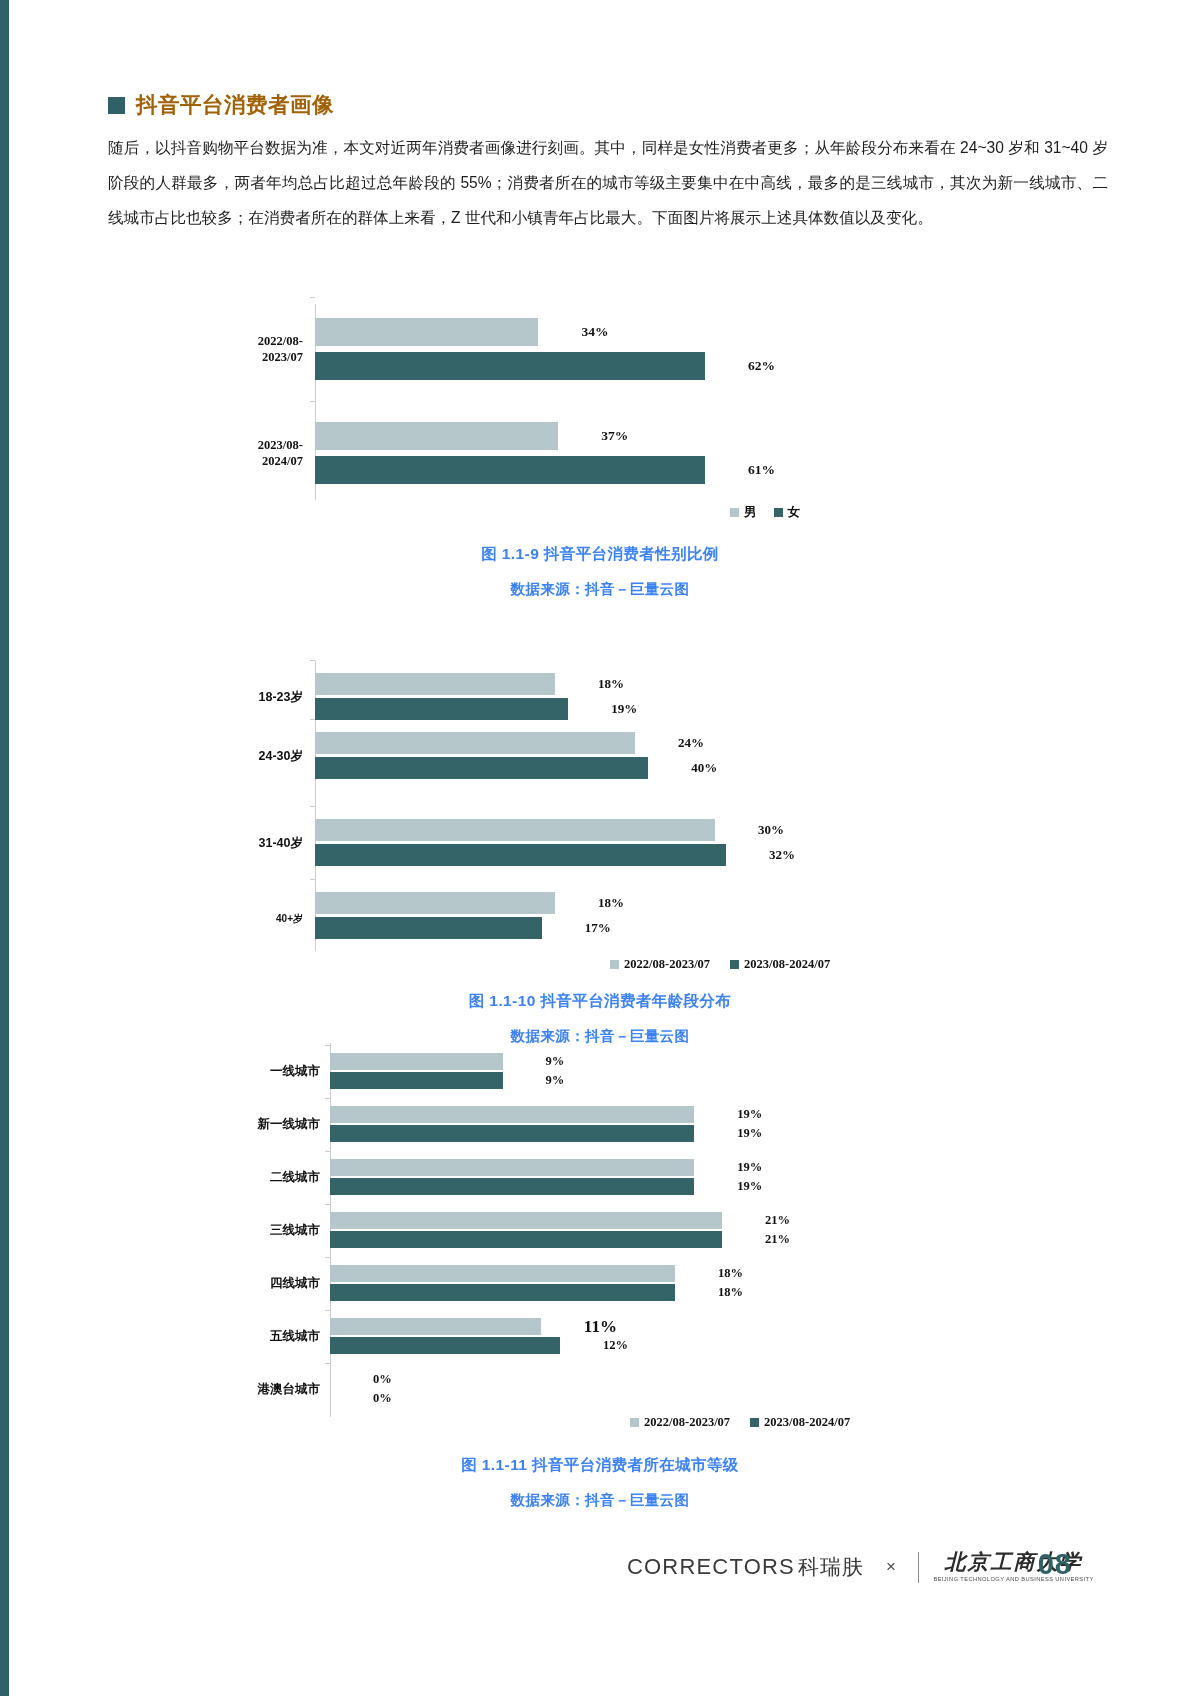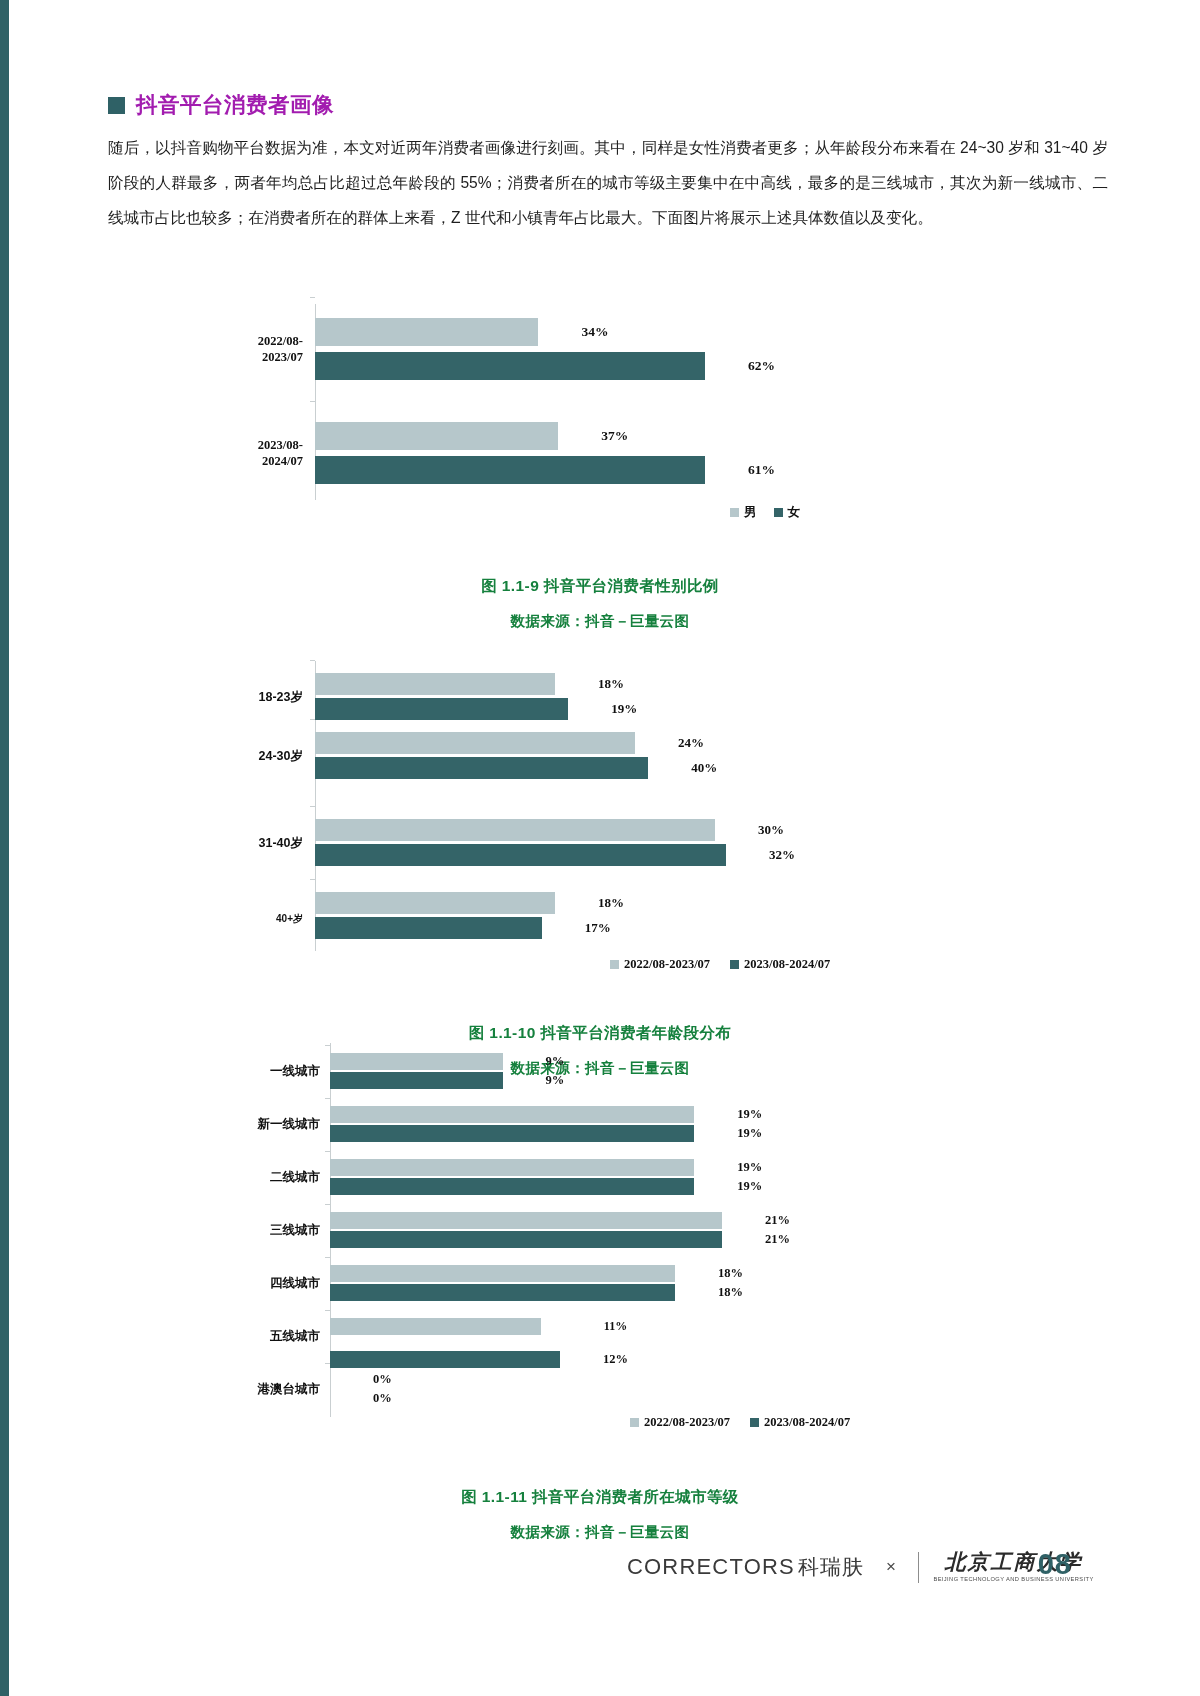--- a/index.html
+++ b/index.html
@@ -23,21 +23,21 @@
 
   
   .section-head{
     position:absolute;left:108px;top:95px;
     display:flex;align-items:center;gap:11px;
   }
   .head-square{
     width:17px;height:17px;background:#2f6166;display:block;
   }
   .head-title{
-    font-size:21.5px;font-weight:700;color:#a21caf;
+    font-size:21.5px;font-weight:700;color:#a16207;
     letter-spacing:.5px;line-height:1;text-align:center;
   }
 
   
   .para{
     position:absolute;left:108px;top:130px;width:1000px;
     font-size:15.6px;line-height:35px;color:#1e1e1e;
     text-align:justify;text-justify:inter-ideograph;
     font-weight:500;
   }
@@ -72,21 +72,21 @@
     font-family:"Liberation Serif","DejaVu Serif",serif;
     font-weight:700;font-size:12.5px;color:#111;
   }
   .legend .li{display:flex;align-items:center;gap:5px;white-space:nowrap;}
   .swatch{width:9px;height:9px;display:block;}
   .swatch.light{background:#b6c7cb;}
   .swatch.dark{background:#346468;}
 
   .cap{
     position:absolute;width:100%;text-align:center;
-    font-size:15.5px;font-weight:700;color:#15803d;letter-spacing:.4px;margin-top:32px;
+    font-size:15.5px;font-weight:700;color:#3b82f6;letter-spacing:.4px;
   }
   .cap.src{font-size:14.5px;font-weight:700;}
 
   
   .footer{position:absolute;left:0;top:1552px;width:1200px;height:90px;}
   .logo-row{
     position:absolute;right:108px;top:0;display:flex;align-items:center;gap:18px;
   }
   .corr-logo{
     display:flex;align-items:baseline;gap:3px;color:#2b2b2b;
@@ -300,23 +300,23 @@
           <div class="barrow" style="height: 17px; margin-top: 2px;">
             <span class="bar dark" style="width: 345px; background: rgb(52, 100, 104);"></span>
             <span class="vlabel" style="font-size: 12.5px;">18%</span>
           </div>
           <div class="catlabel cjk" style="right: 470px; top: 10px; width: 200px; font-size: 12.5px; line-height: 16px;">四线城市</div>
         </div>
         <div class="grp" style="position: absolute; left: 0px; top: 265px; width: 460px;">
           <div class="tick" style="top: -8.5px;"></div>
           <div class="barrow" style="height: 17px; margin-top: 0px;">
             <span class="bar light" style="width: 210.833px; background: rgb(182, 199, 203);"></span>
-            <span class="vlabel" style="font-size: 12px; margin-left: 20px;">11%</span>
-          </div>
-          <div class="barrow" style="height: 17px; margin-top: 16px;">
+            <span class="vlabel" style="font-size: 17px;">11%</span>
+          </div>
+          <div class="barrow" style="height: 17px; margin-top: 2px;">
             <span class="bar dark" style="width: 230px; background: rgb(52, 100, 104);"></span>
             <span class="vlabel" style="font-size: 12.5px;">12%</span>
           </div>
           <div class="catlabel cjk" style="right: 470px; top: 10px; width: 200px; font-size: 12.5px; line-height: 16px;">五线城市</div>
         </div>
         <div class="grp" style="position: absolute; left: 0px; top: 318px; width: 460px;">
           <div class="tick" style="top: -8.5px;"></div>
           <div class="barrow" style="height: 17px; margin-top: 0px;">
             <span class="bar light" style="width: 0px; background: rgb(182, 199, 203);"></span>
             <span class="vlabel" style="font-size: 12.5px;">0%</span>

